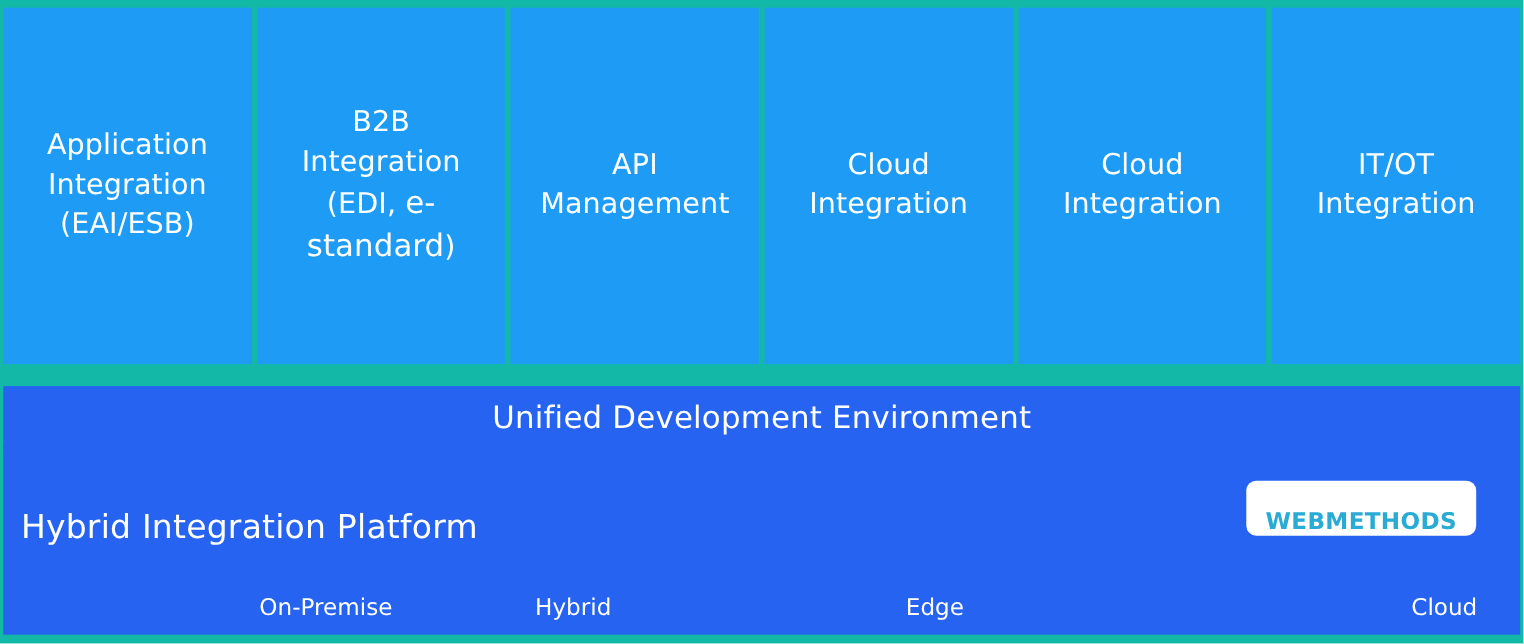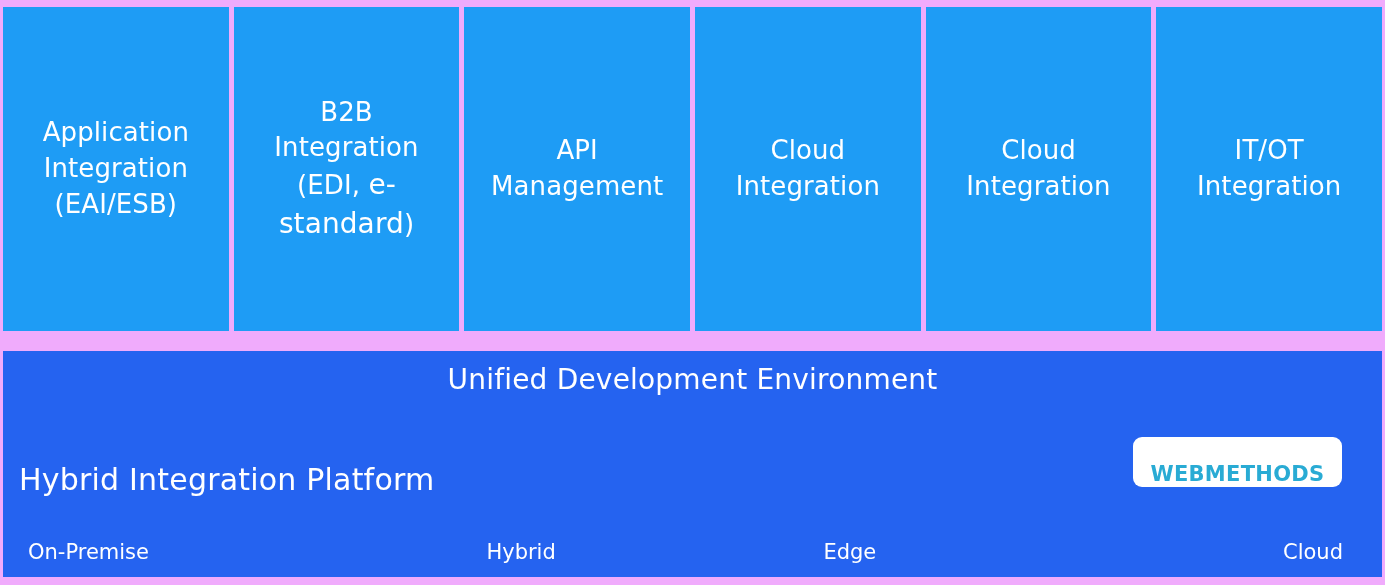--- a/index.html
+++ b/index.html
@@ -9,21 +9,21 @@
     background: #ffffff;
   }
   body {
     font-family: "DejaVu Sans", "Liberation Sans", sans-serif;
   }
 
   #diagram {
     position: relative;
     width: 1385px;
     height: 585px;
-    background: #f0abfc;
+    background: #14b8a6;
     overflow: hidden;
     box-sizing: border-box;
   }
 
   
   .capability-row {
     position: absolute;
     left: 3px;
     top: 7px;
     width: 1379px;
@@ -134,21 +134,21 @@
 
   .deployment-item {
     flex: 1 1 0;
     color: #ffffff;
     font-size: 21px;
     font-weight: 400;
     text-align: center;
     box-sizing: border-box;
   }
 
-  .deployment-item.align-left  { text-align: left;  padding-left: 25px; }
+  .deployment-item.align-left  { text-align: right;  padding-left: 25px; }
   .deployment-item.align-right { text-align: right; padding-right: 39px; }
 </style>
 </head>
 <body>
 
 <div id="diagram">
 
   <div class="capability-row">
 
     <div class="capability-tile">

